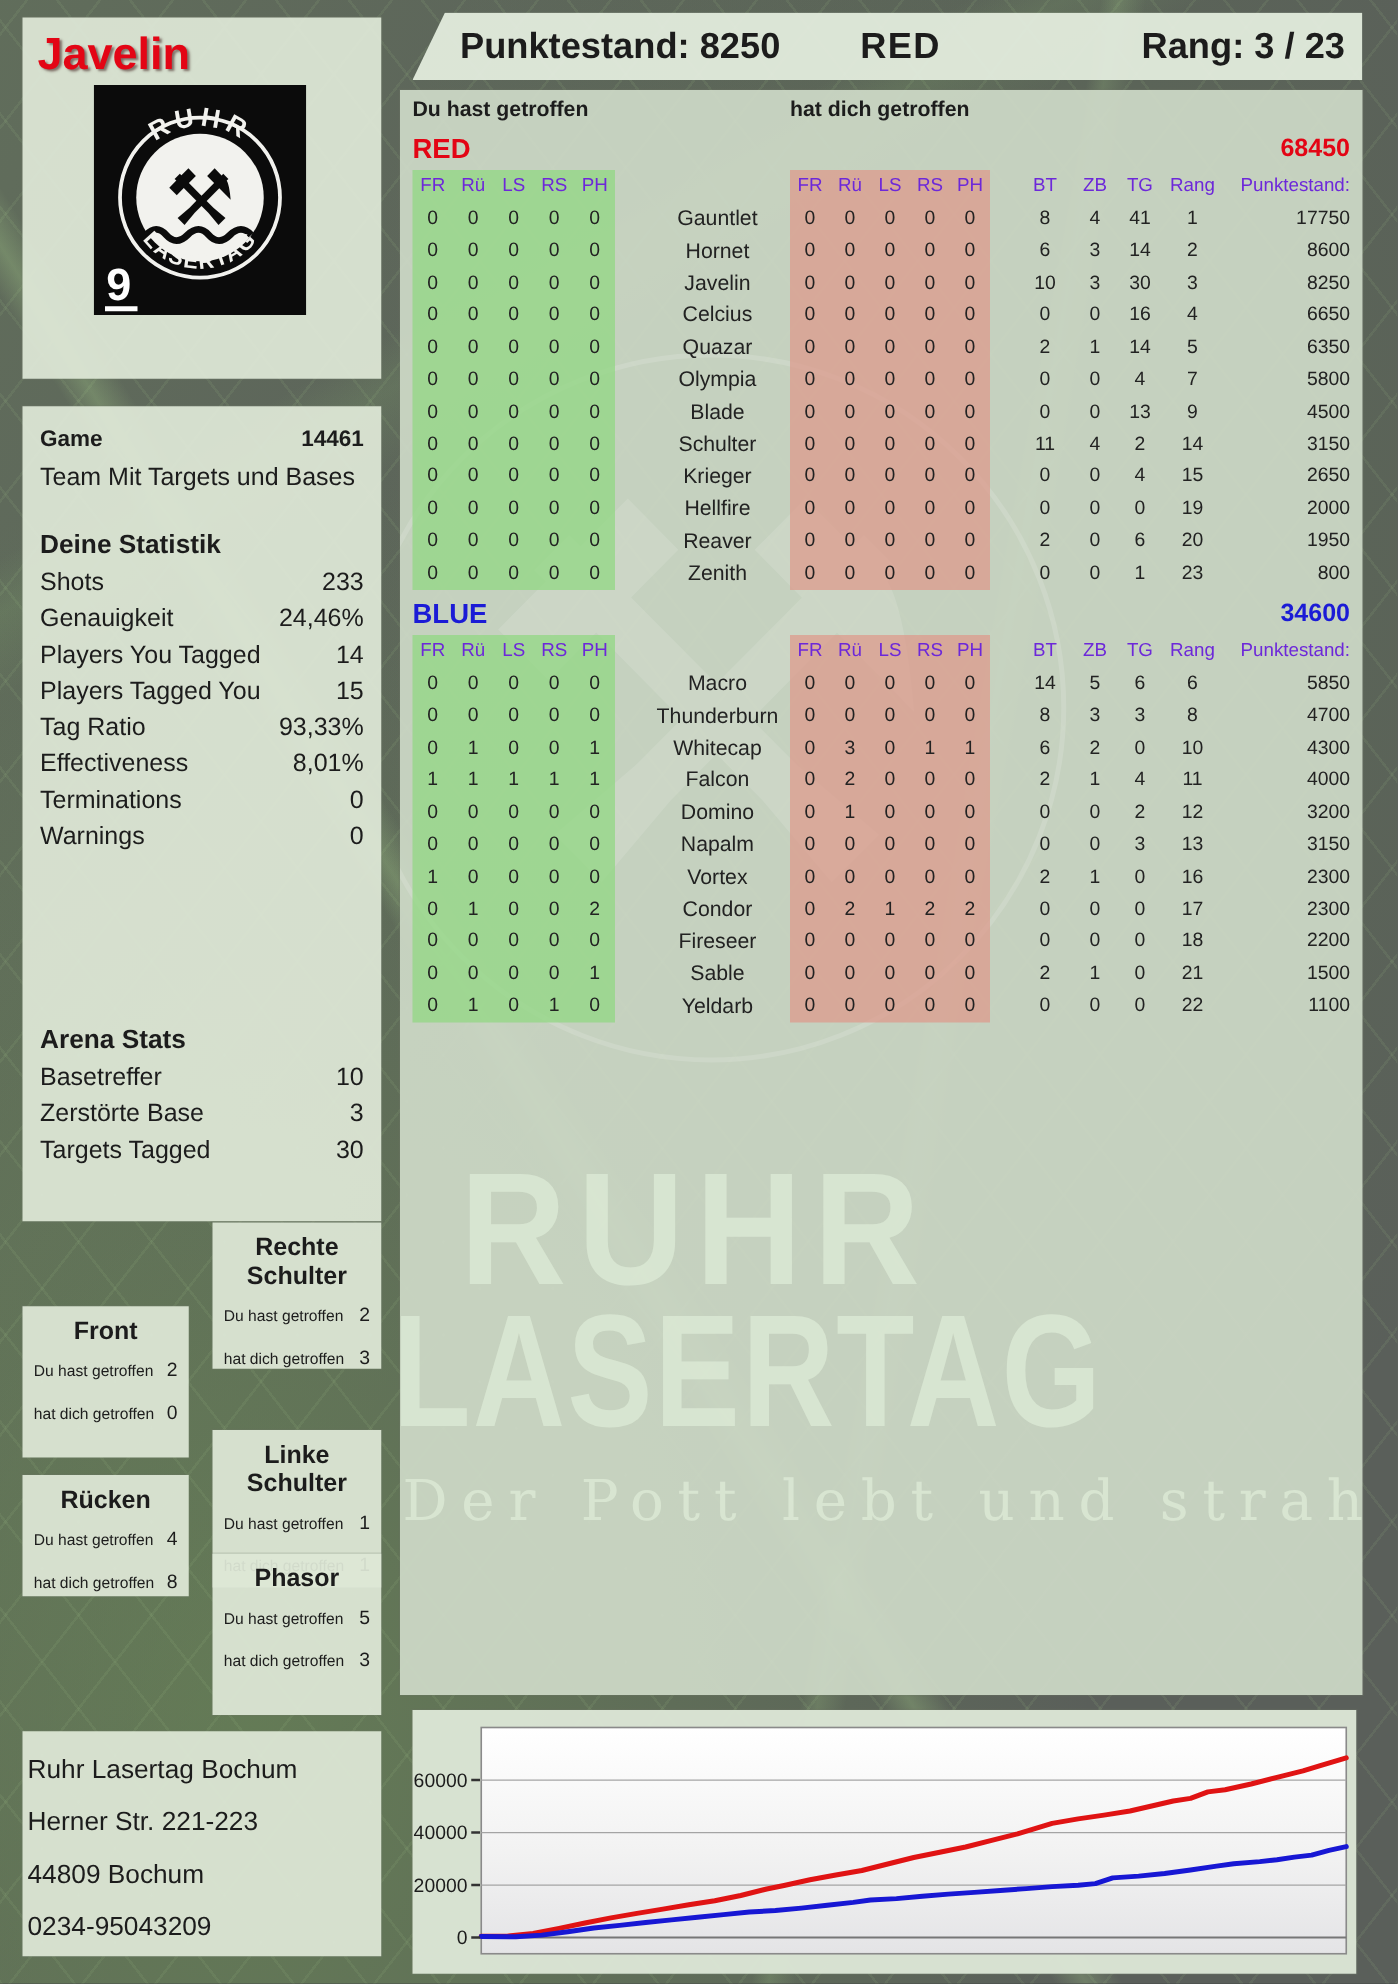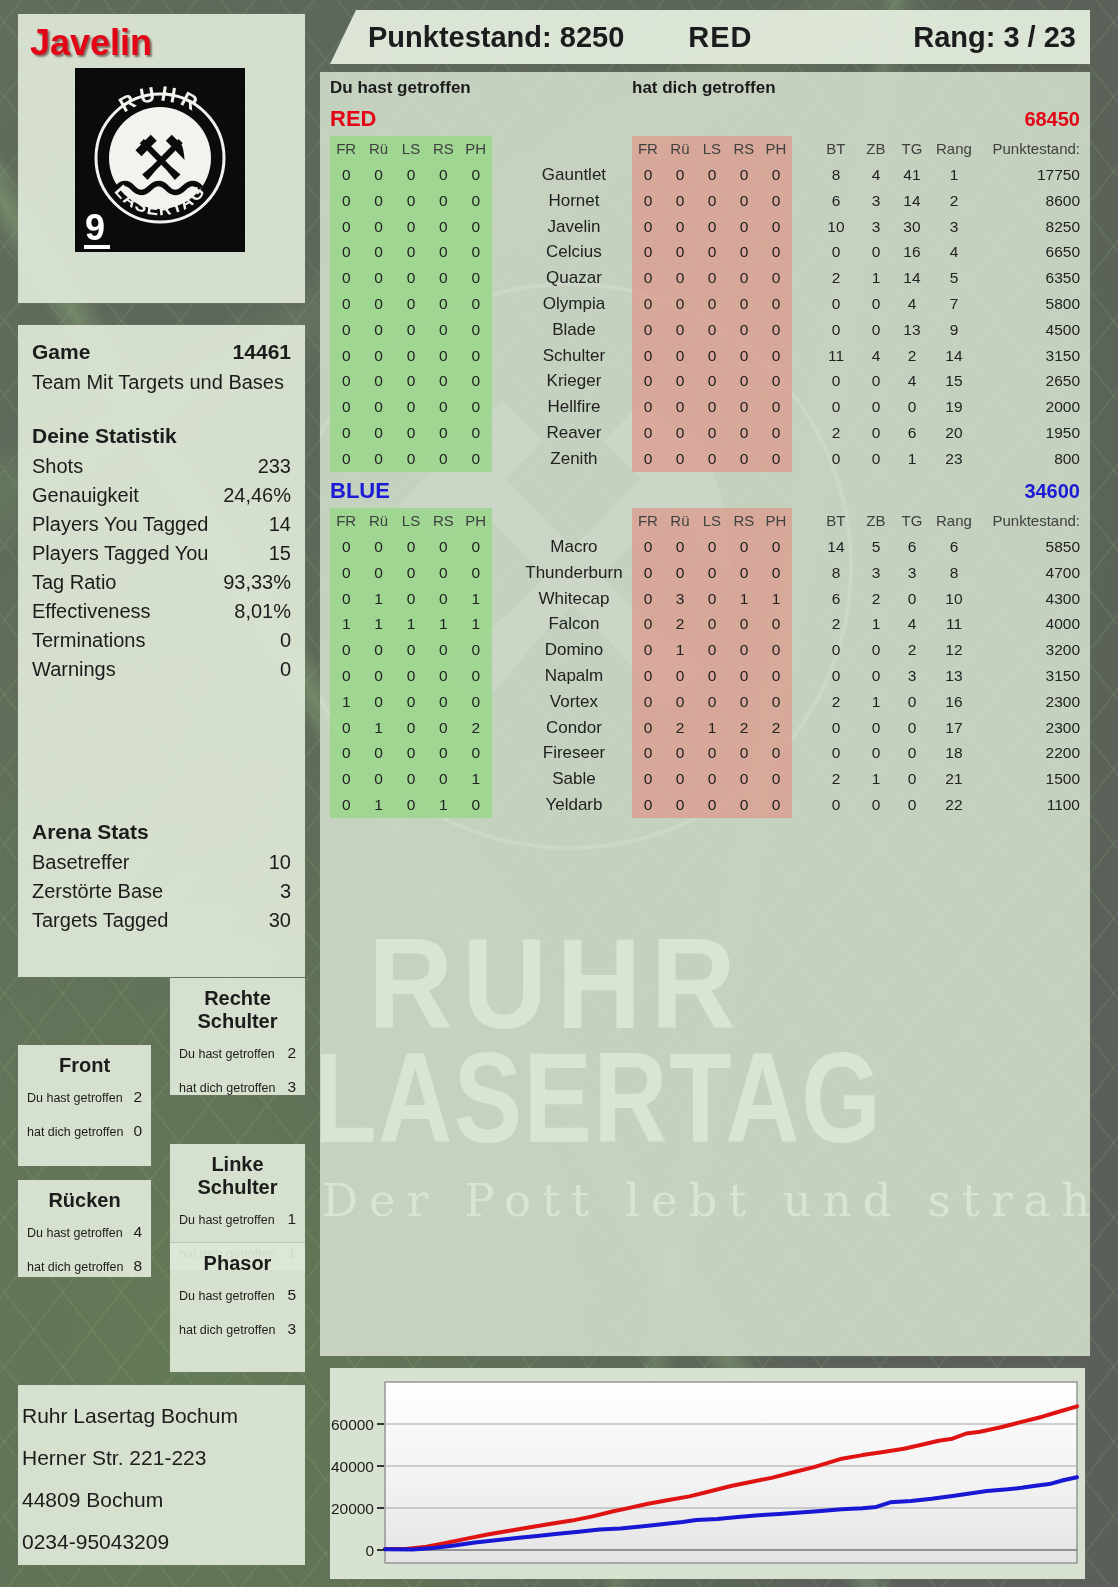--- a/index.html
+++ b/index.html
@@ -47,39 +47,39 @@
   .blk-them{left:312px;width:160px;background:rgba(222,152,138,0.72);}
   .team-red .blk{height:336px;} .team-blue .blk{height:310px;}
   .trow{position:relative;display:grid;height:25.8px;line-height:25.8px;
     grid-template-columns:10px repeat(5,32.4px) 140px repeat(5,32px) 22px 44px 36px 36px 48px 1fr 10px;}
   .trow>*:first-child{grid-column-start:2;}
   .trow .c{text-align:center;font-size:15.5px;color:#222;}
   .trow .c.name{font-size:17px;white-space:nowrap;padding-left:24px;}
   .c.bt{grid-column:14;} .c.zb{grid-column:15;} .c.tg{grid-column:16;}
   .c.rang{grid-column:17;} .c.pk{grid-column:18;text-align:right;}
   .thead{height:26px;line-height:26px;}
-  .thead .c{font-size:15px;color:#404040;}
+  .thead .c{font-size:15px;color:#6d28d9;}
 
   
   .wm-circle{position:absolute;left:-35px;top:210px;width:560px;height:560px;border-radius:50%;
     border:4px solid rgba(255,255,255,0.14);}
   .wm-hammer{position:absolute;left:-35px;top:210px;width:560px;height:560px;line-height:560px;
     text-align:center;font-size:420px;color:rgba(255,255,255,0.12);font-family:"DejaVu Sans",sans-serif;}
   .wm1{position:absolute;left:48px;top:838px;font-size:128px;font-weight:700;letter-spacing:10px;
     color:rgba(226,241,219,0.62);transform:scaleX(0.92);transform-origin:left;}
   .wm2{position:absolute;left:-6px;top:952px;font-size:128px;font-weight:700;letter-spacing:2px;
     color:rgba(226,241,219,0.62);transform:scaleX(0.80);transform-origin:left;}
   .wm3{position:absolute;left:2px;top:1102px;font-size:45px;font-family:"DejaVu Serif",serif;
     letter-spacing:11px;color:rgba(228,242,222,0.60);white-space:nowrap;}
 
   
   .p-game{left:18px;top:325px;width:287px;height:652px;padding:12px 14px 0 14px;box-sizing:border-box;}
   .grow{display:flex;justify-content:space-between;height:29px;line-height:29px;font-size:20px;}
   .grow.tall{height:32px;line-height:32px;}
-  .grow.b{font-weight:700;font-size:21px;}
+  .grow.b{font-weight:700;font-size:18px;}
   .gtitle{font-weight:700;font-size:21px;height:32px;line-height:32px;}
   .gap{height:22px;} .gap-big{height:132px;}
 
   
   .zone{box-sizing:border-box;}
   .z-front{left:18px;top:1045px;width:133px;height:121px;}
   .z-ruecken{left:18px;top:1180px;width:133px;height:97px;}
   .z-rechte{left:170px;top:978px;width:135px;height:117px;}
   .z-linke{left:170px;top:1144px;width:135px;height:126px;}
   .z-phasor{left:170px;top:1243px;width:135px;height:129px;}

